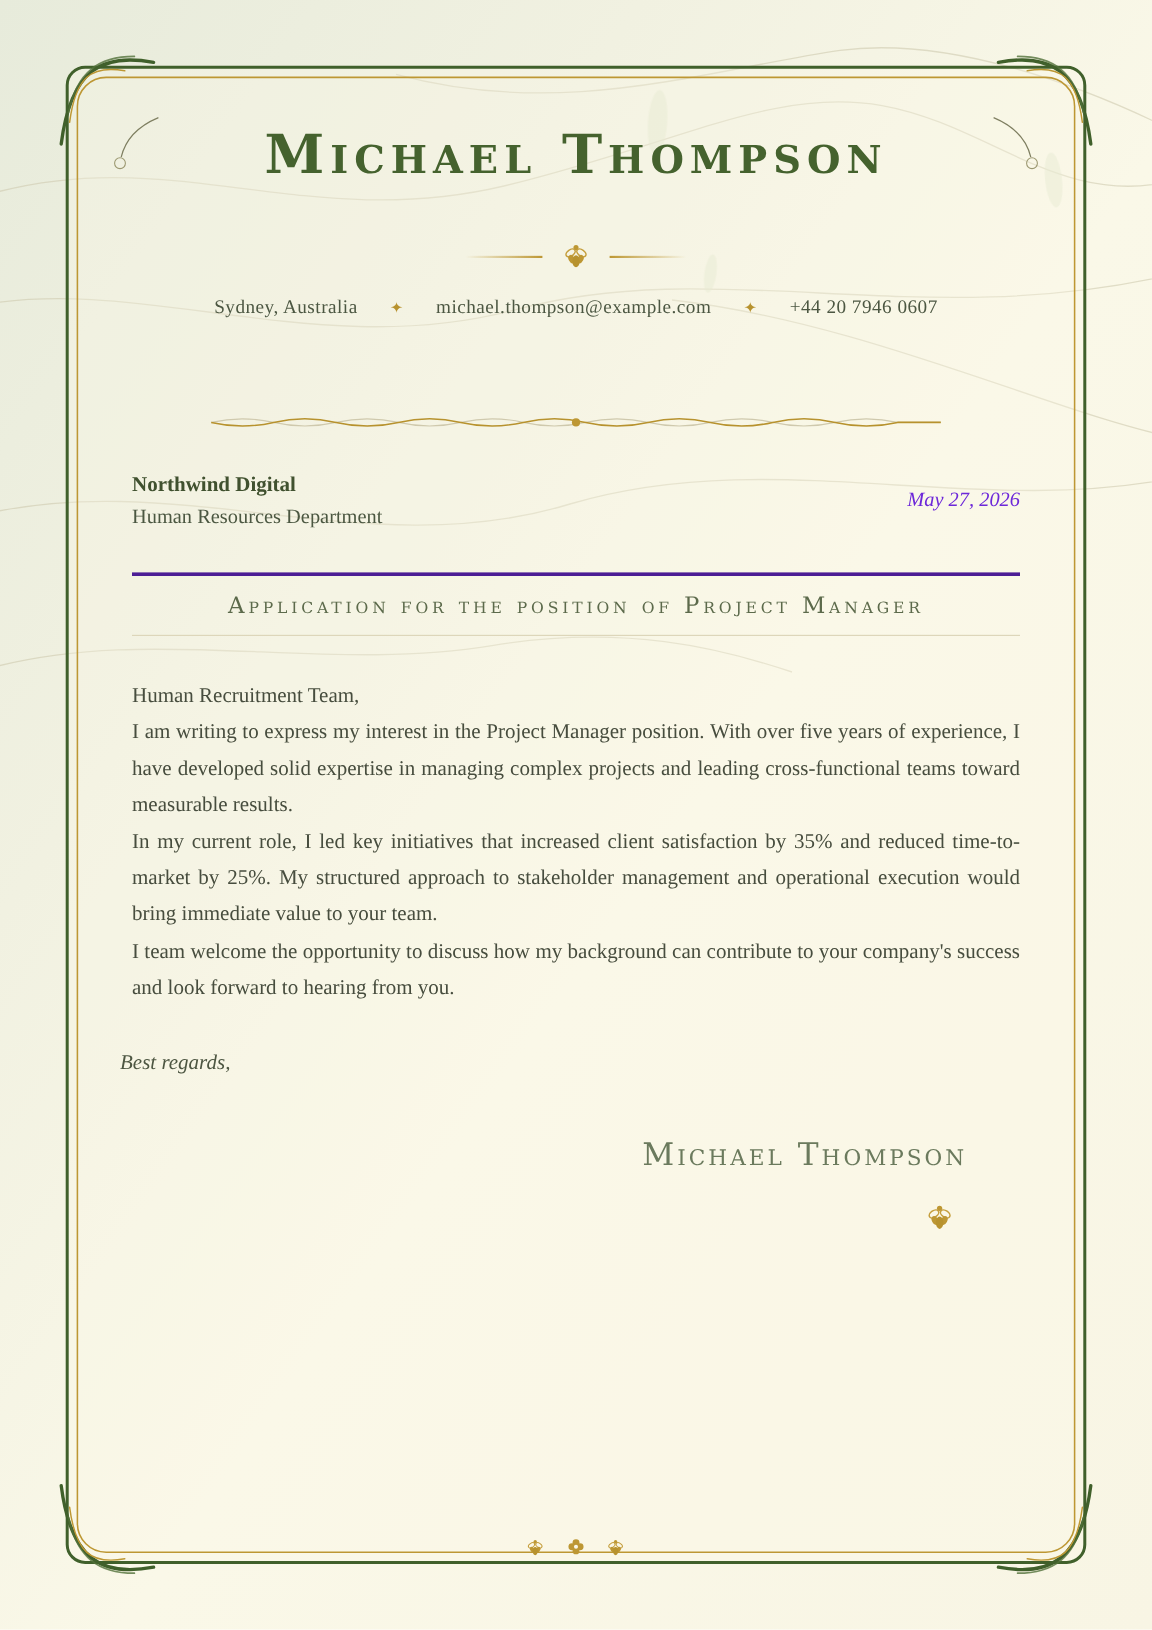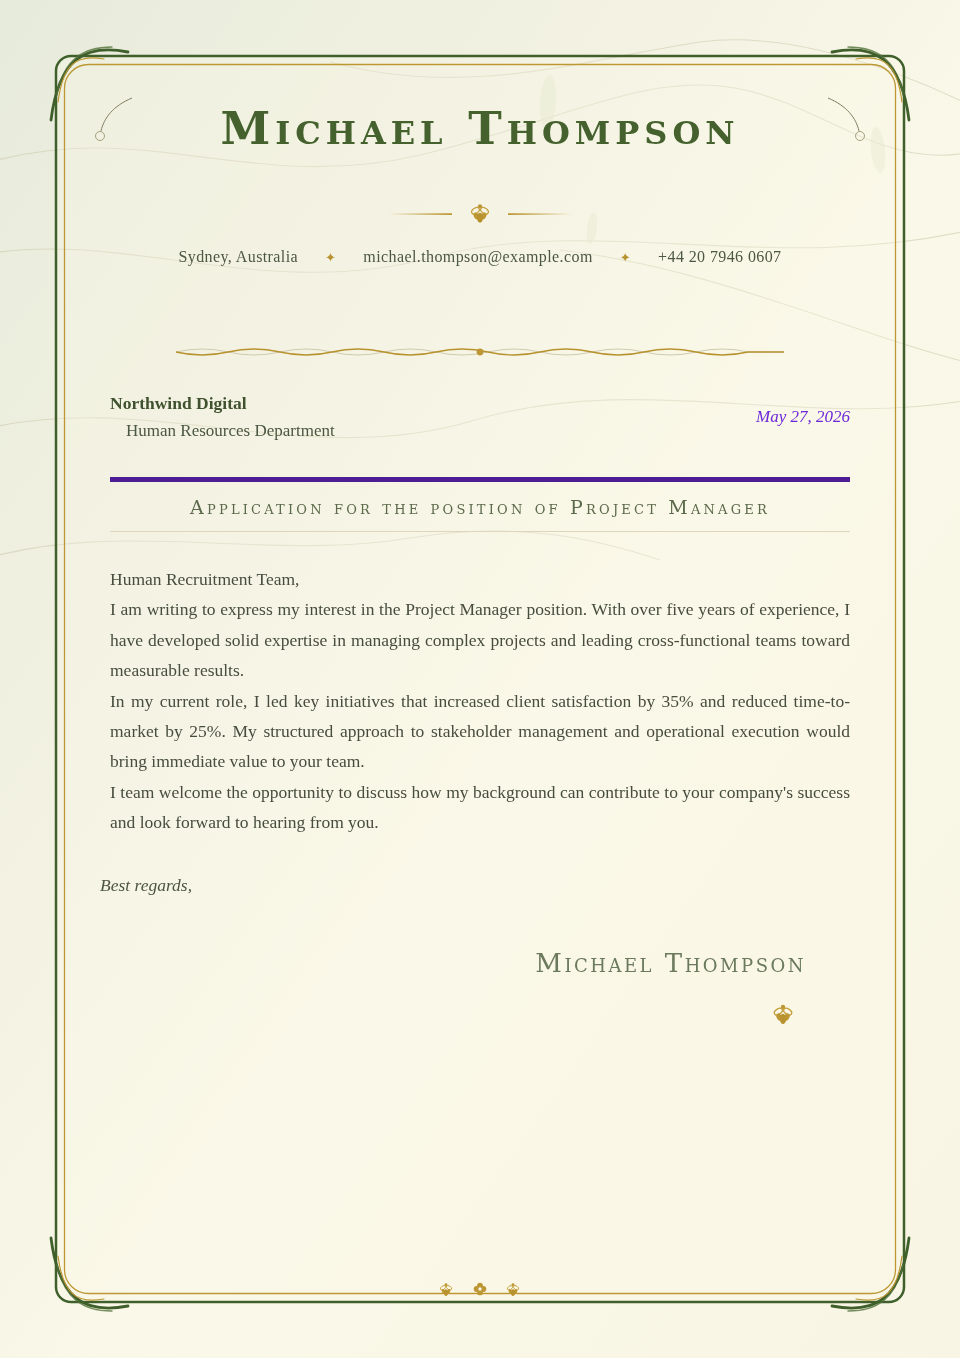--- a/index.html
+++ b/index.html
@@ -32,26 +32,26 @@
   }
   .contact-sep { color: #b7922e; font-size: 13px; font-family: "DejaVu Sans", sans-serif; padding-top: 1px; }
 
   .braid { position: absolute; top: 343px; left: 50%; transform: translateX(-50%); }
 
   .meta-row {
     position: absolute; top: 390px; left: 110px; width: 740px;
     display: flex; justify-content: space-between; align-items: center;
   }
   .company { font-size: 17.5px; font-weight: 700; color: #40512f; line-height: 27px; }
-  .department { font-size: 17px; color: #4b5741; line-height: 27px; margin-left: 16px; }
+  .department { font-size: 17px; color: #4b5741; line-height: 27px; }
   .letter-date { font-size: 17px; font-style: italic; color: #6d28d9; line-height: 24px; }
 
   .subject-block {
     position: absolute; top: 477px; left: 110px; width: 740px;
-    border-top: 5px solid #4c1d95; border-bottom: 1px solid #ddd6ba;
+    border-top: 3px solid #4c1d95; border-bottom: 1px solid #ddd6ba;
     padding: 14px 0 13px 0;
     text-align: center;
   }
   .subject {
     font-family: "DejaVu Serif", "Liberation Serif", serif;
     font-variant: small-caps;
     font-size: 19px; letter-spacing: 3.2px;
     color: #5c6a4b; font-weight: 400;
   }
 

